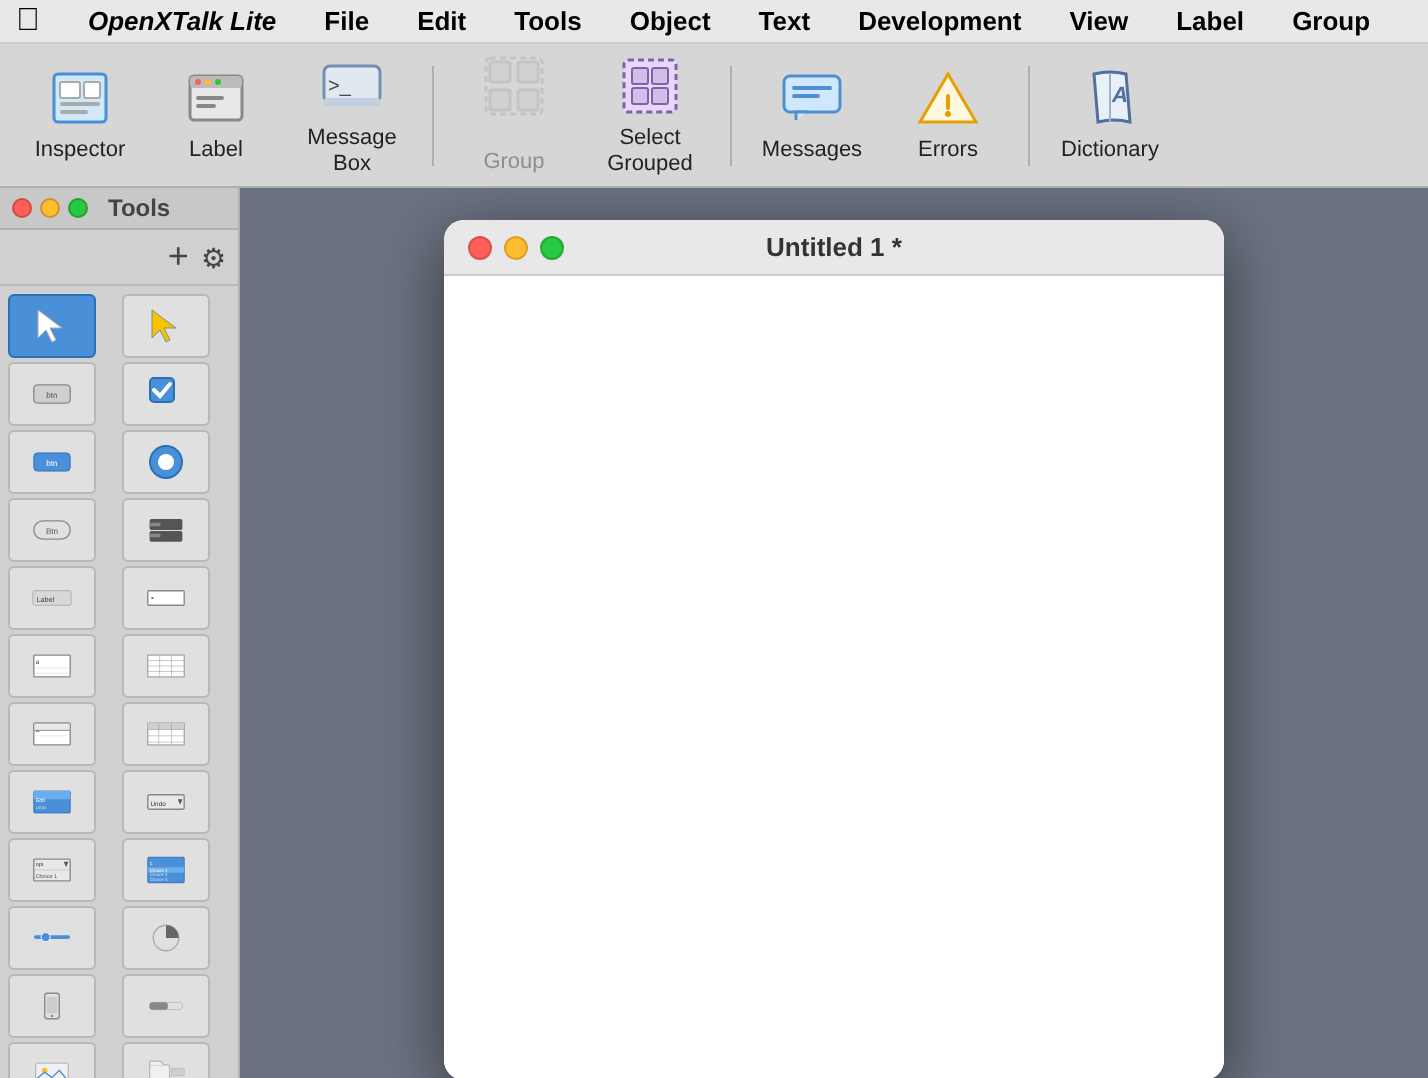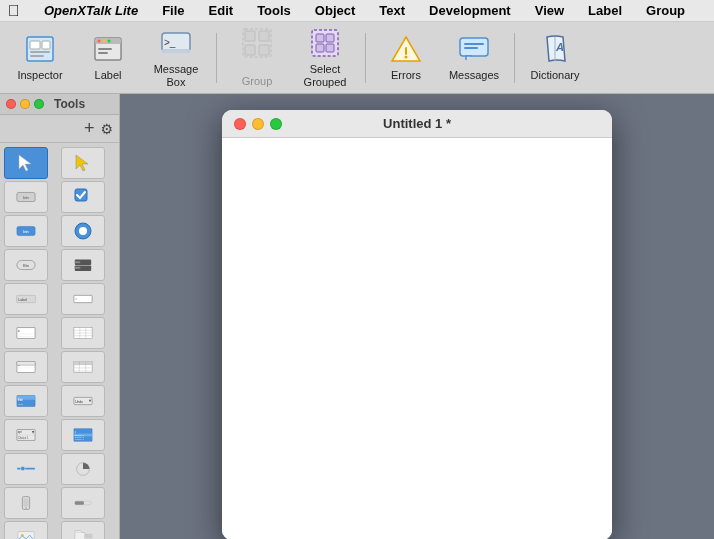--- a/index.html
+++ b/index.html
@@ -289,38 +289,38 @@
       </svg>
     </div>
     <span class="toolbar-label">Select Grouped</span>
   </div>
 
   <div class="toolbar-separator"></div>
 
   <div class="toolbar-item">
     <div class="toolbar-icon">
       <svg width="32" height="32" viewBox="0 0 32 32">
-        <path d="M16 4 L30 28 L2 28 Z" fill="#fff8e0" stroke="#e8a000" stroke-width="1.5"></path>
-        <rect x="15" y="14" width="2" height="8" rx="1" fill="#e8a000"></rect>
-        <circle cx="16" cy="24" r="1.5" fill="#e8a000"></circle>
-      </svg>
-    </div>
-    <span class="toolbar-label">Errors</span>
-  </div>
-
-  <div class="toolbar-item">
-    <div class="toolbar-icon">
-      <svg width="32" height="32" viewBox="0 0 32 32">
         <rect x="2" y="5" width="28" height="18" rx="3" fill="#d0e8ff" stroke="#5090d0" stroke-width="1.5"></rect>
         <path d="M8 27 L8 23 L14 23" fill="#d0e8ff" stroke="#5090d0" stroke-width="1.5"></path>
         <rect x="6" y="10" width="20" height="2" rx="1" fill="#5090d0"></rect>
         <rect x="6" y="14" width="14" height="2" rx="1" fill="#5090d0"></rect>
       </svg>
     </div>
     <span class="toolbar-label">Messages</span>
+  </div>
+
+  <div class="toolbar-item">
+    <div class="toolbar-icon">
+      <svg width="32" height="32" viewBox="0 0 32 32">
+        <path d="M16 4 L30 28 L2 28 Z" fill="#fff8e0" stroke="#e8a000" stroke-width="1.5"></path>
+        <rect x="15" y="14" width="2" height="8" rx="1" fill="#e8a000"></rect>
+        <circle cx="16" cy="24" r="1.5" fill="#e8a000"></circle>
+      </svg>
+    </div>
+    <span class="toolbar-label">Errors</span>
   </div>
 
   <div class="toolbar-separator"></div>
 
   <div class="toolbar-item">
     <div class="toolbar-icon">
       <svg width="32" height="32" viewBox="0 0 32 32">
         <path d="M8 4 Q16 2 24 4 L26 28 Q18 26 10 28 Z" fill="#e8f0f8" stroke="#5070a0" stroke-width="1.5"></path>
         <path d="M16 4 L16 28" stroke="#a0b0c8" stroke-width="1"></path>
         <text x="17" y="18" font-size="11" font-weight="bold" fill="#5070a0" font-style="italic">A</text>

